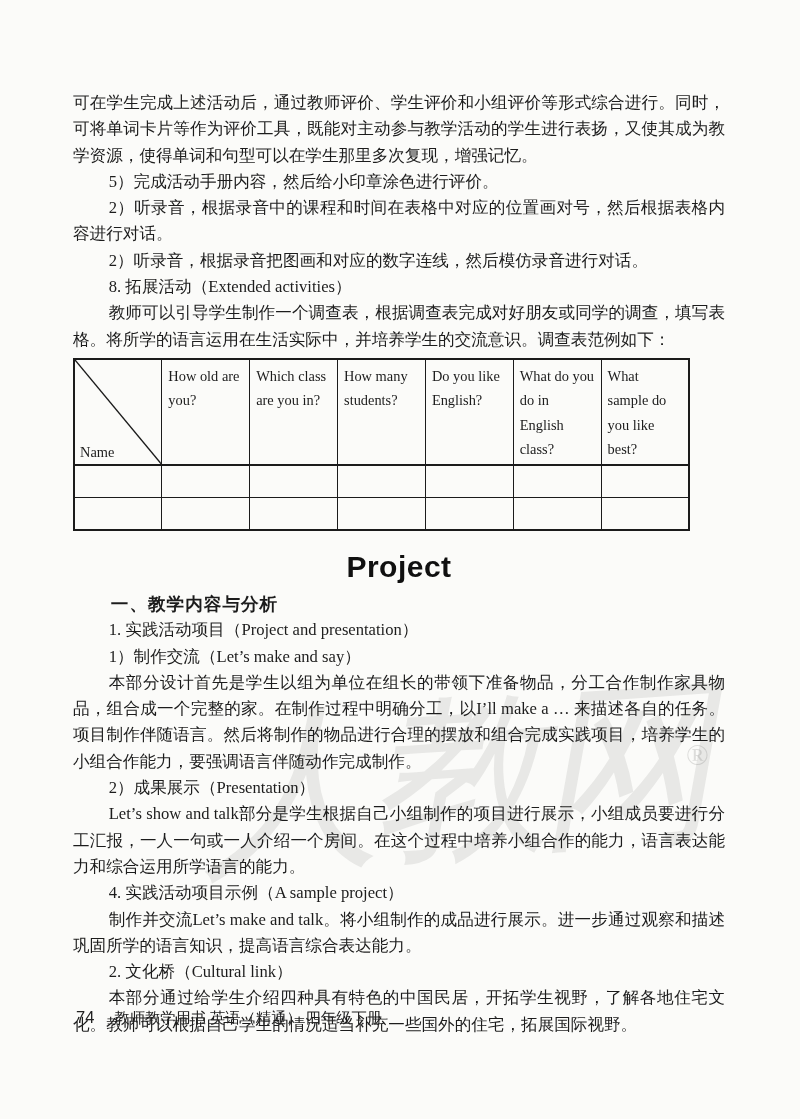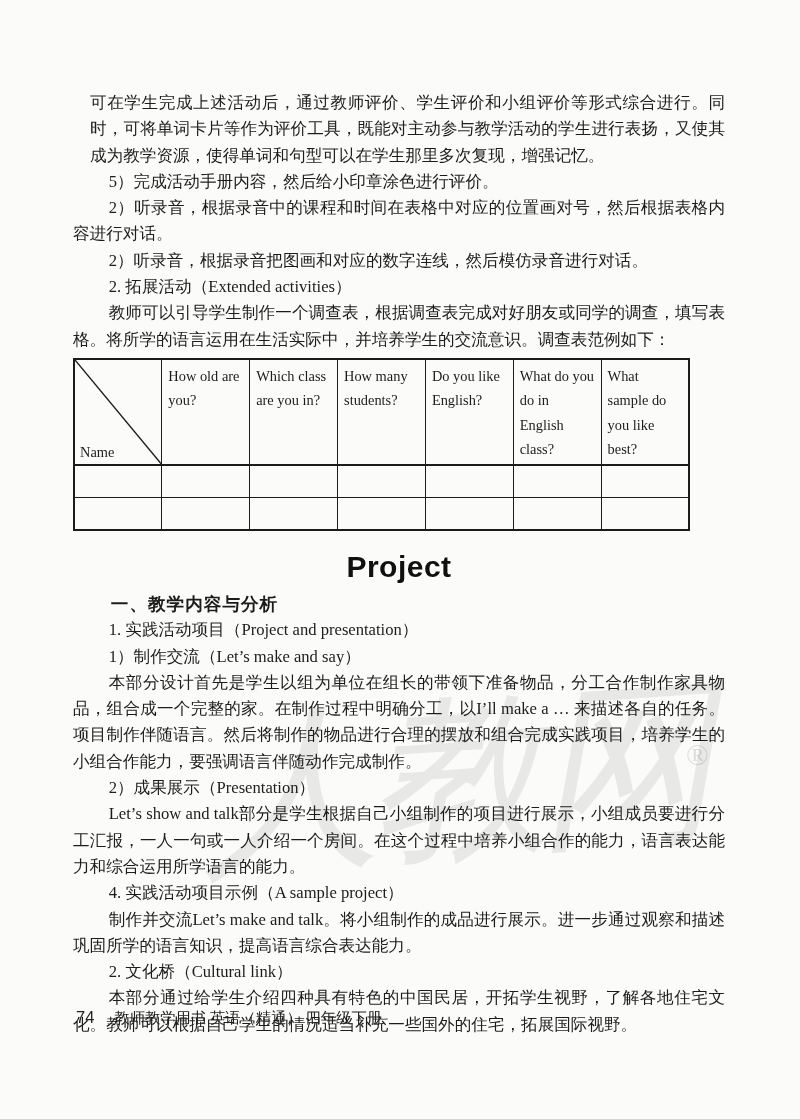--- a/index.html
+++ b/index.html
@@ -40,21 +40,21 @@
     position: absolute;
     left: 73px;
     top: 90px;
     width: 652px;
     font-size: 16.6px;
     line-height: 26.3px;
     text-align: justify;
     z-index: 1;
   }
   .para { text-indent: 2.15em; }
-  .para.plain { text-indent: 0; margin-left: 17px; }
+  .para.plain { text-indent: 0; }
   .para.heading {
     font-weight: 700;
     font-size: 17.6px;
     font-family: "Liberation Sans", "DejaVu Sans", sans-serif;
     letter-spacing: 1px;
   }
   table.survey-table {
     width: 617px;
     border-collapse: collapse;
     table-layout: fixed;
@@ -121,21 +121,21 @@
   </div>
   <div class="watermark-reg">®</div>
 
   <div class="content">
 
     <div id="intro-paragraphs">
         <div class="para plain">可在学生完成上述活动后，通过教师评价、学生评价和小组评价等形式综合进行。同时，可将单词卡片等作为评价工具，既能对主动参与教学活动的学生进行表扬，又使其成为教学资源，使得单词和句型可以在学生那里多次复现，增强记忆。</div>
         <div class="para indent">5）完成活动手册内容，然后给小印章涂色进行评价。</div>
         <div class="para indent">2）听录音，根据录音中的课程和时间在表格中对应的位置画对号，然后根据表格内容进行对话。</div>
         <div class="para indent">2）听录音，根据录音把图画和对应的数字连线，然后模仿录音进行对话。</div>
-        <div class="para indent">2. 拓展活动（Extended activities）</div>
+        <div class="para indent">8. 拓展活动（Extended activities）</div>
         <div class="para indent">教师可以引导学生制作一个调查表，根据调查表完成对好朋友或同学的调查，填写表格。将所学的语言运用在生活实际中，并培养学生的交流意识。调查表范例如下：</div>
       </div>
 
     <table class="survey-table">
       <tbody>
         <tr class="header-row">
           <td class="corner-cell">
             <svg viewBox="0 0 100 100" preserveAspectRatio="none">
               <line x1="0" y1="0" x2="100" y2="100" stroke="#1b1b1b" stroke-width="1.4" vector-effect="non-scaling-stroke"></line>
             </svg>

